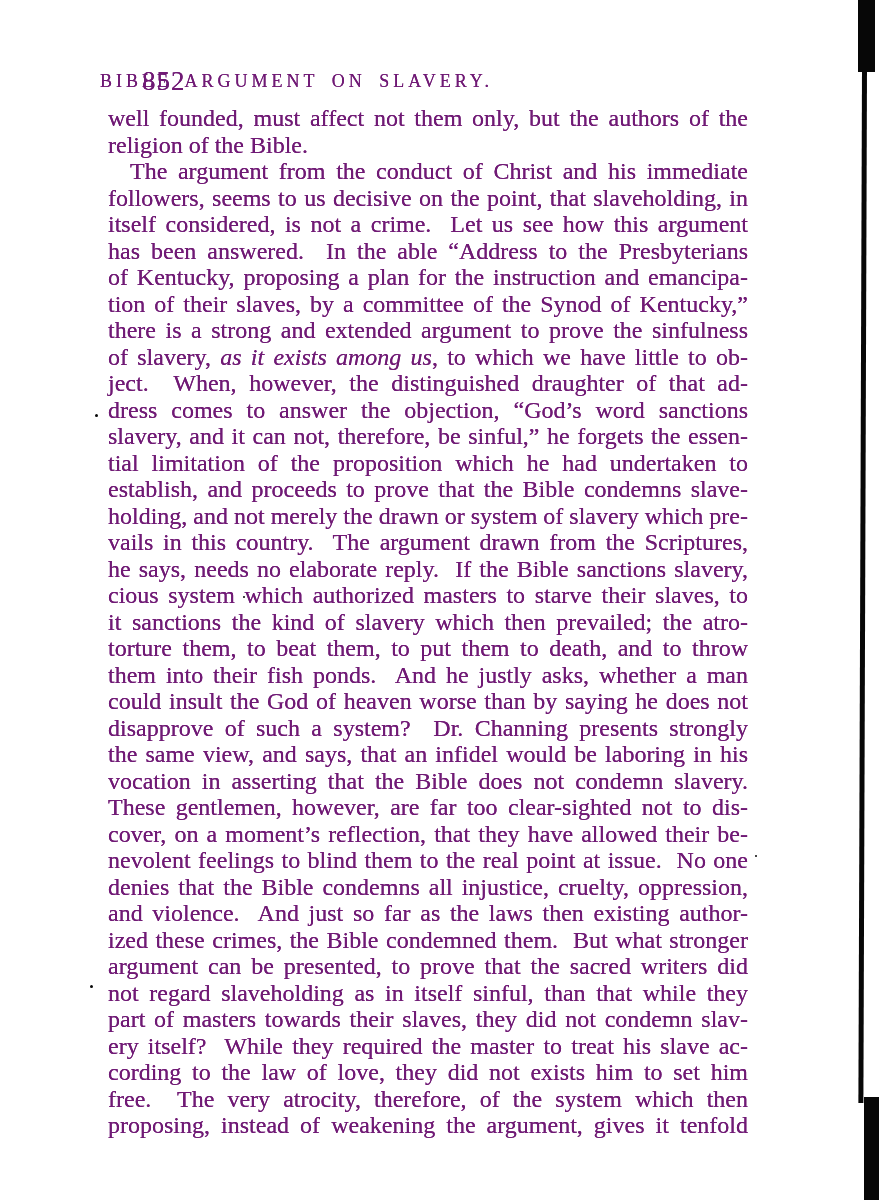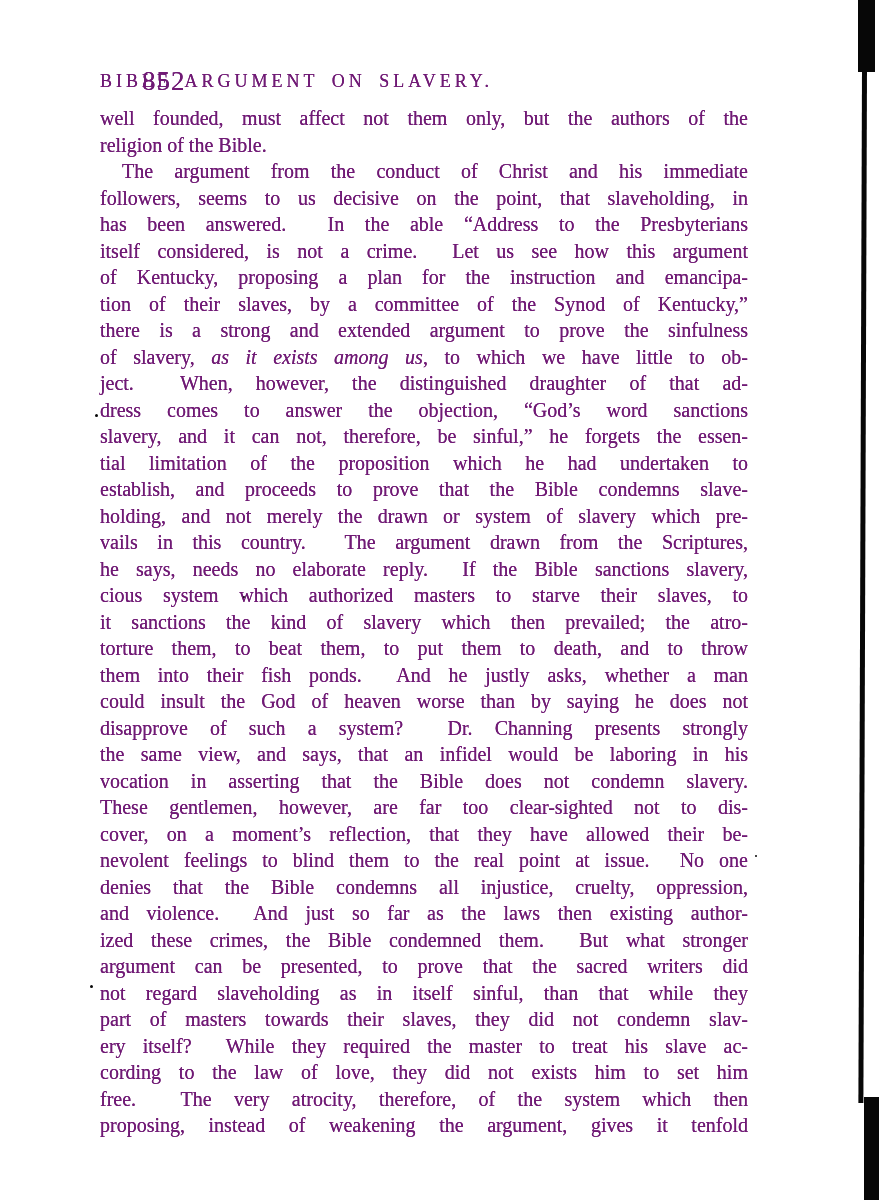--- a/index.html
+++ b/index.html
@@ -45,27 +45,28 @@
     text-shadow: 0 0 0.6px currentColor;
   }
   
   .body-text {
     position: absolute;
     left: 100px;
     top: 105px;
     width: 648px;
   }
   .line {
-    font-size: 20px;
+    font-size: 24px;
     line-height: 26.5px;
     height: 26.5px;
     white-space: normal;
     text-align: justify;
     text-align-last: justify;
     text-shadow: 0 0 0.5px currentColor;
+    margin-left: 8px;
   }
   .line.flush {
     text-align-last: left;
   }
   .line.indent {
     text-indent: 22px;
   }
   .line em {
     font-style: italic;
   }
@@ -101,22 +102,22 @@
   <div class="header">
     <div class="page-number">852</div>
     <div class="running-title">BIBLE ARGUMENT ON SLAVERY.</div>
   </div>
 
   <div class="body-text">
       <div class="line"><span>well founded, must affect not them only, but the authors of the</span></div>
       <div class="line flush"><span>religion of the Bible.</span></div>
       <div class="line indent"><span>The argument from the conduct of Christ and his immediate</span></div>
       <div class="line"><span>followers, seems to us decisive on the point, that slaveholding, in</span></div>
+      <div class="line"><span>itself considered, is not a crime.&nbsp; Let us see how this argument</span></div>
       <div class="line"><span>has been answered.&nbsp; In the able “Address to the Presbyterians</span></div>
-      <div class="line"><span>itself considered, is not a crime.&nbsp; Let us see how this argument</span></div>
       <div class="line"><span>of Kentucky, proposing a plan for the instruction and emancipa-</span></div>
       <div class="line"><span>tion of their slaves, by a committee of the Synod of Kentucky,”</span></div>
       <div class="line"><span>there is a strong and extended argument to prove the sinfulness</span></div>
       <div class="line"><span>of slavery, </span><em>as it exists among us</em><span>, to which we have little to ob-</span></div>
       <div class="line"><span>ject.&nbsp; When, however, the distinguished draughter of that ad-</span></div>
       <div class="line"><span>dress comes to answer the objection, “God’s word sanctions</span></div>
       <div class="line"><span>slavery, and it can not, therefore, be sinful,” he forgets the essen-</span></div>
       <div class="line"><span>tial limitation of the proposition which he had undertaken to</span></div>
       <div class="line"><span>establish, and proceeds to prove that the Bible condemns slave-</span></div>
       <div class="line"><span>holding, and not merely the drawn or system of slavery which pre-</span></div>

